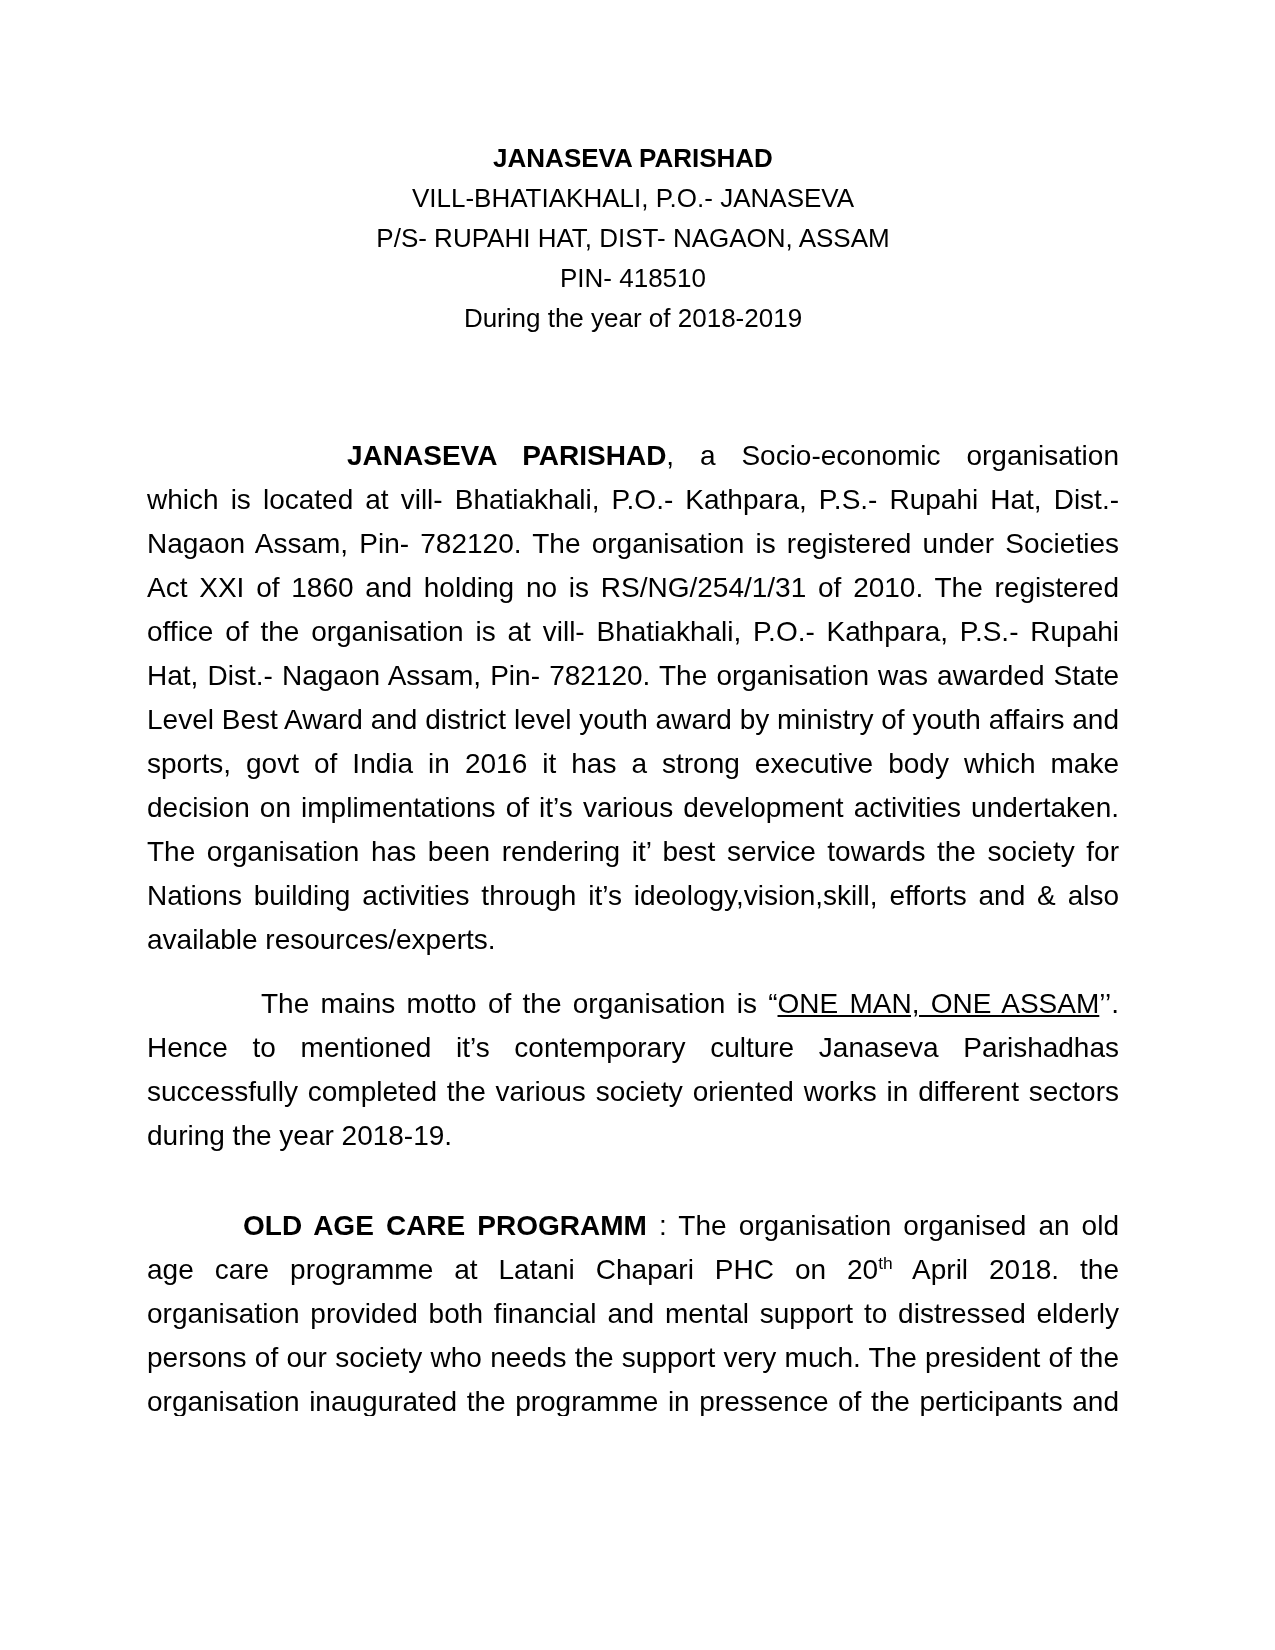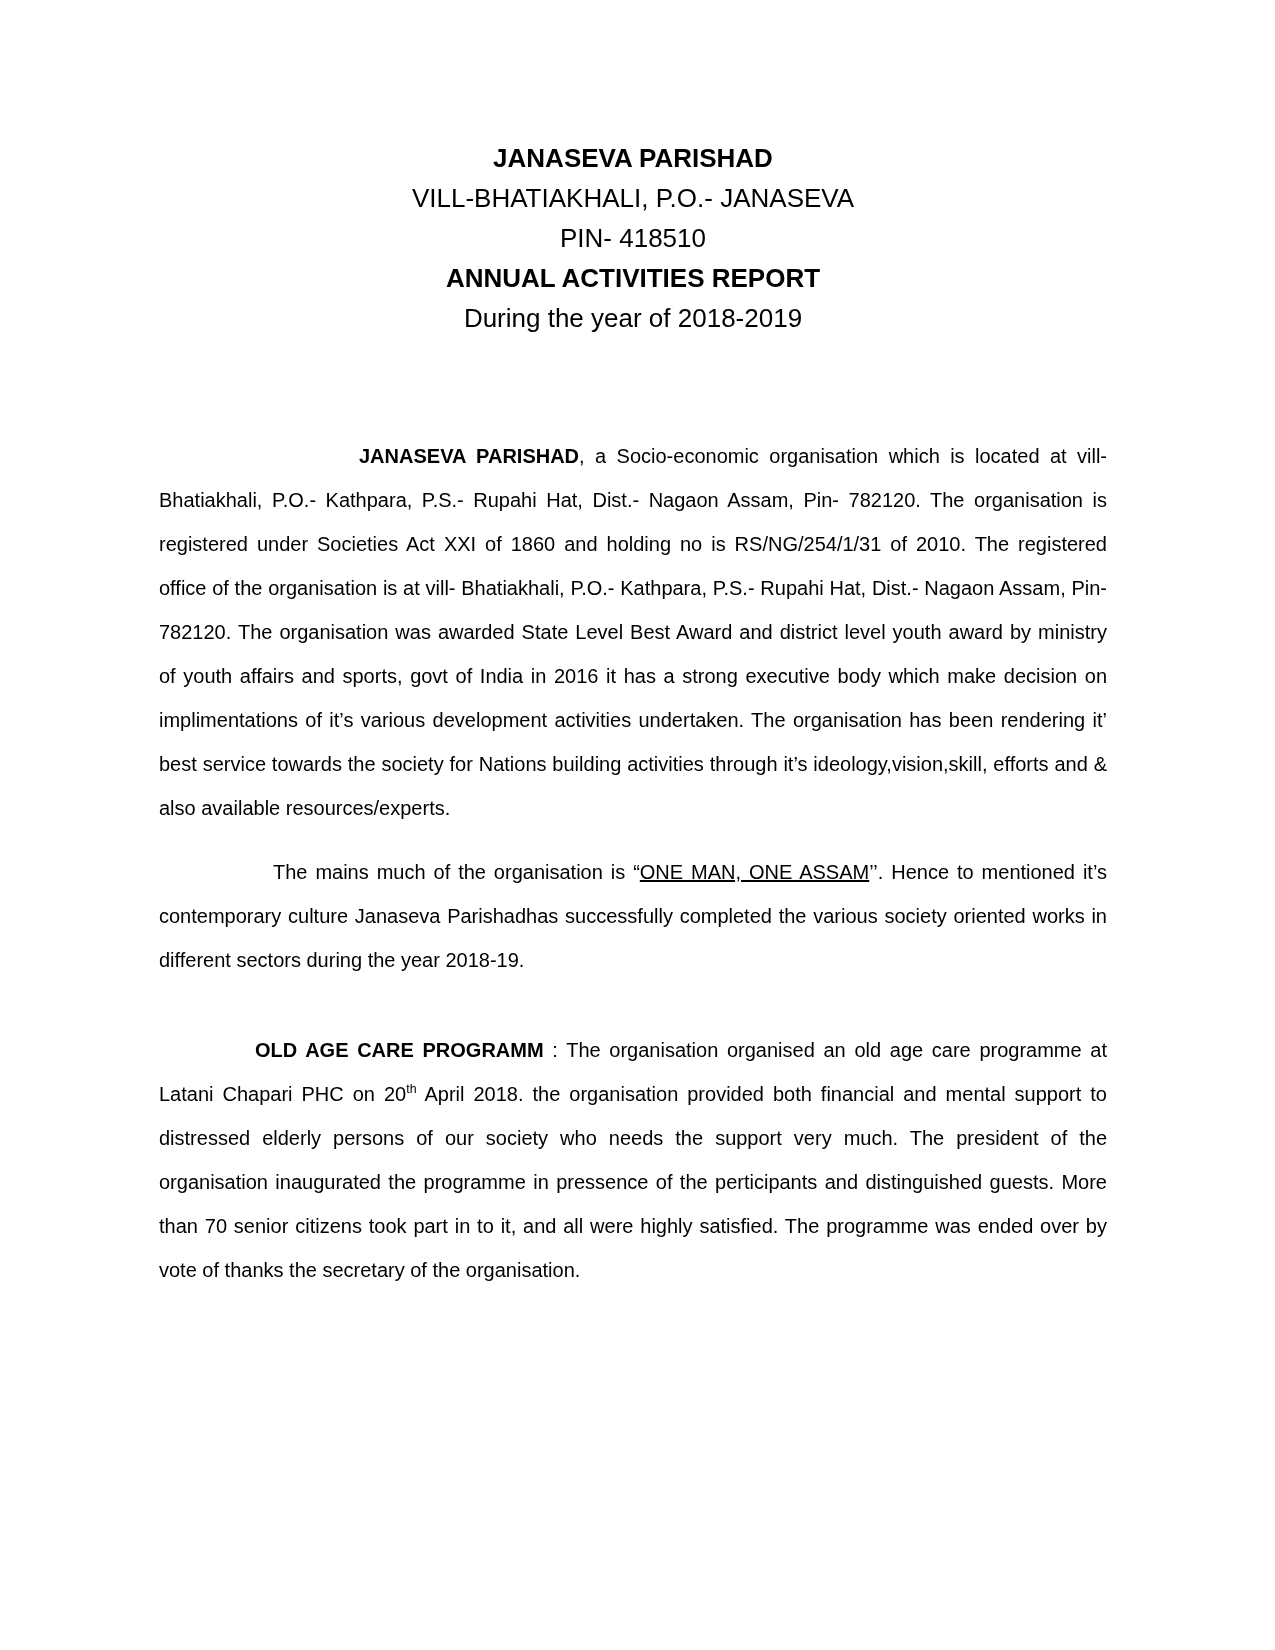--- a/index.html
+++ b/index.html
@@ -26,24 +26,24 @@
     margin: 0 0 96px 0;
   }
   .doc-header .line {
     display: block;
     white-space: nowrap;
   }
   .bold {
     font-weight: bold;
   }
   .doc-body p {
-    font-size: 20px;
+    font-size: 28px;
     line-height: 44px;
     text-align: justify;
-    margin: 16px;
+    margin: 4px;
   }
   .para-intro  { text-indent: 200px; margin-bottom: 20px !important; }
   .para-motto  { text-indent: 114px; margin-bottom: 46px !important; }
   .para-oldage { text-indent: 96px; }
   .underline {
     text-decoration: underline;
   }
   sup.date-sup {
     font-size: 0.62em;
     line-height: 0;
@@ -51,28 +51,28 @@
   }
 </style>
 </head>
 <body>
 
 <div class="page">
 
   <div class="doc-header">
     <span class="line bold">JANASEVA PARISHAD</span>
     <span class="line">VILL-BHATIAKHALI, P.O.- JANASEVA</span>
+    <span class="line">P/S- RUPAHI HAT, DIST- NAGAON, ASSAM</span>
     <span class="line">PIN- 418510</span>
-    <span class="line bold">ANNUAL ACTIVITIES REPORT</span>
     <span class="line">During the year of 2018-2019</span>
   </div>
 
   <div class="doc-body">
 
     <p class="para-intro"><span class="bold">JANASEVA PARISHAD</span><span>, a Socio-economic organisation which is located at vill- Bhatiakhali, P.O.- Kathpara, P.S.- Rupahi Hat, Dist.- Nagaon Assam, Pin- 782120. The organisation is registered under Societies Act XXI of 1860 and holding no is RS/NG/254/1/31 of 2010. The registered office of the organisation is at vill- Bhatiakhali, P.O.- Kathpara, P.S.- Rupahi Hat, Dist.- Nagaon Assam, Pin- 782120. The organisation was awarded State Level Best Award and district level youth award by ministry of youth affairs and sports, govt of India in 2016 it has a strong executive body which make decision on implimentations of it’s various development activities undertaken. The organisation has been rendering it’ best service towards the society for Nations building activities through it’s ideology,vision,skill, efforts and &amp; also available resources/experts.</span></p>
 
-    <p class="para-motto"><span>The mains much of the organisation is “</span><span class="underline">ONE MAN,  ONE ASSAM</span><span>’’. Hence to mentioned it’s contemporary culture Janaseva Parishadhas successfully completed the various society oriented works in different sectors during the year 2018-19.</span></p>
+    <p class="para-motto"><span>The mains motto of the organisation is “</span><span class="underline">ONE MAN,  ONE ASSAM</span><span>’’. Hence to mentioned it’s contemporary culture Janaseva Parishadhas successfully completed the various society oriented works in different sectors during the year 2018-19.</span></p>
 
     <p class="para-oldage"><span class="bold">OLD AGE CARE PROGRAMM</span><span> : The organisation organised an old age care programme at Latani Chapari PHC on 20</span><sup class="date-sup">th</sup><span> April 2018. the organisation provided both financial and mental support to distressed elderly persons of our society who needs the support very much. The president of the organisation  inaugurated the programme in pressence of the perticipants and distinguished guests. More than 70 senior citizens took part in to it, and all were highly satisfied. The programme was ended over by vote of thanks the secretary of the organisation.</span></p>
 
   </div>
 
 </div>
 
 </body></html>

